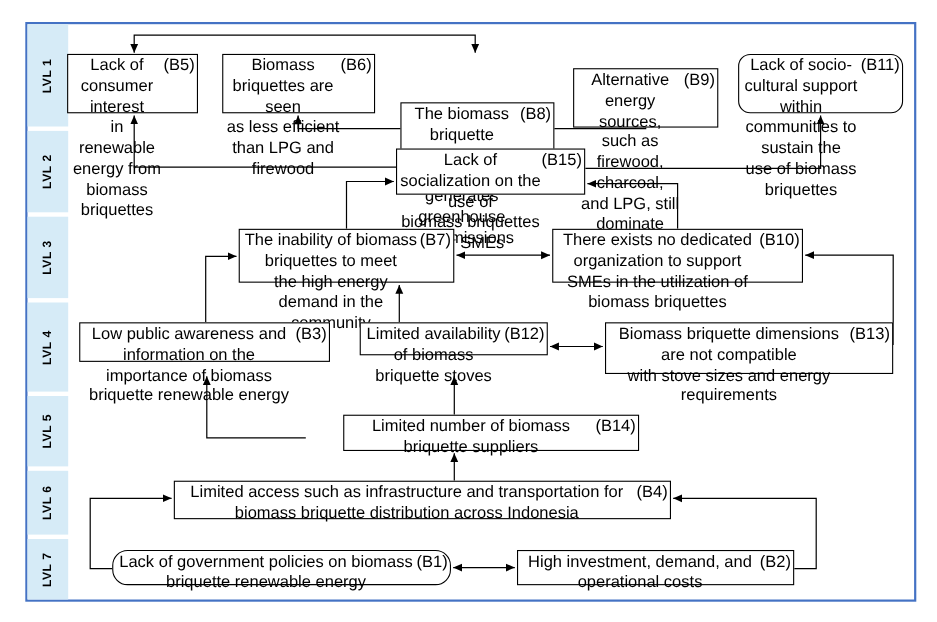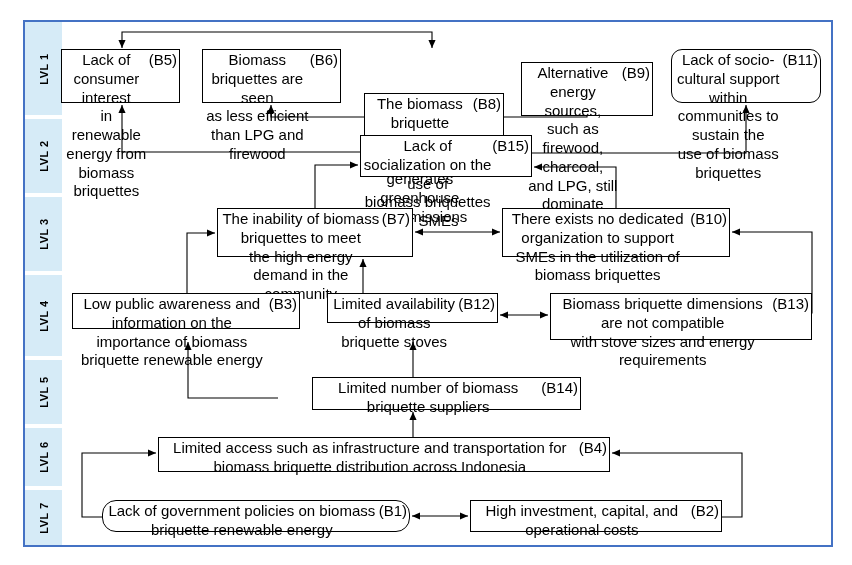--- a/index.html
+++ b/index.html
@@ -145,16 +145,16 @@
   <div class="box" style="left:158px;top:437px;width:452px;height:35px;">
       <div class="txt">Limited access such as infrastructure and transportation for biomass briquette distribution across Indonesia</div>
       <div class="code">(B4)</div>
     </div>
 
   <div class="box" style="left:102px;top:500px;width:308px;height:32px;border-radius:14px;">
       <div class="txt">Lack of government policies on biomass briquette renewable energy</div>
       <div class="code">(B1)</div>
     </div>
   <div class="box" style="left:470px;top:500px;width:252px;height:32px;">
-      <div class="txt">High investment, capital, and operational costs</div>
+      <div class="txt">High investment, demand, and operational costs</div>
       <div class="code">(B2)</div>
     </div>
 </div>
 
 </body></html>

